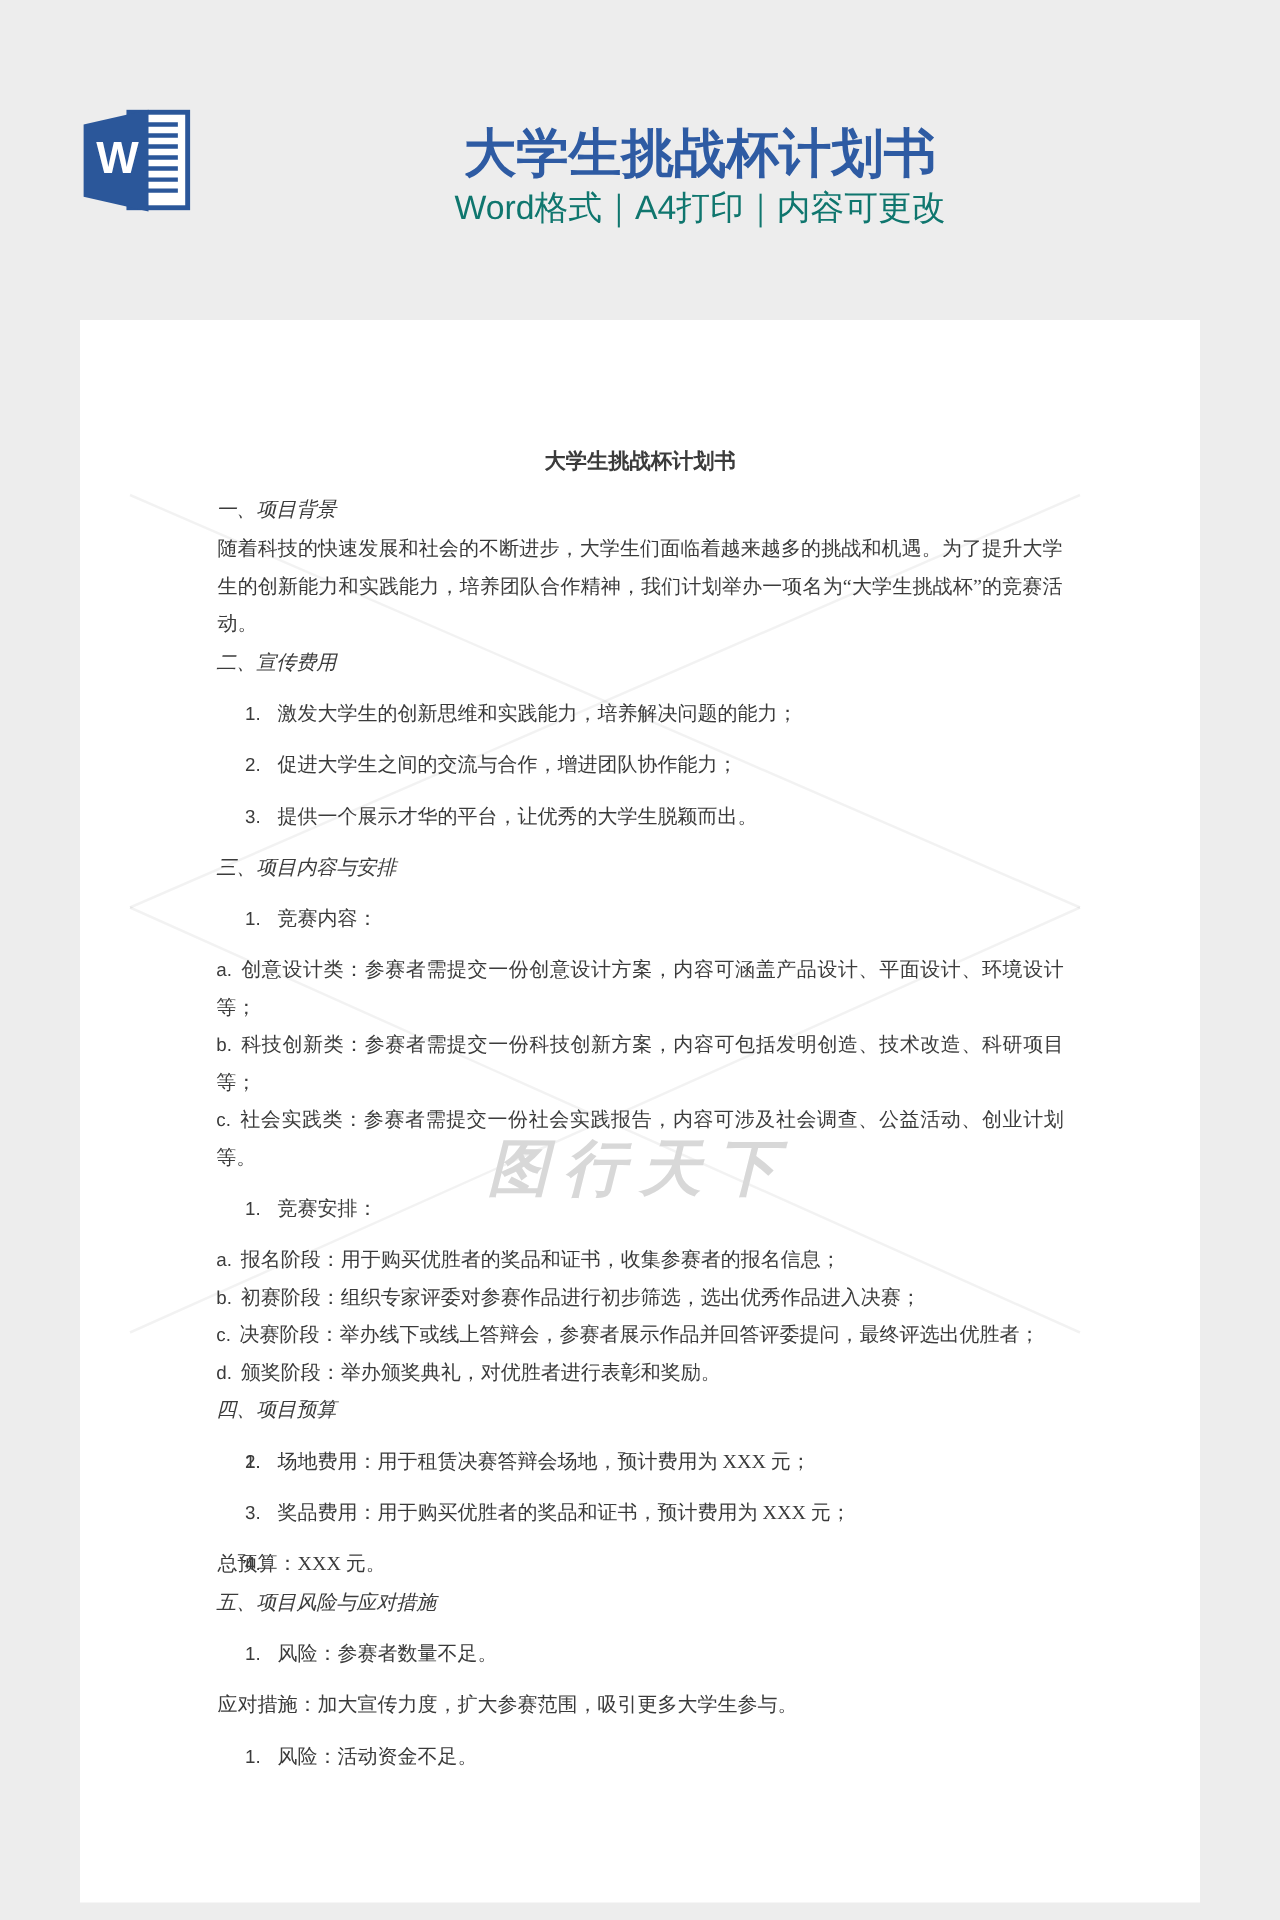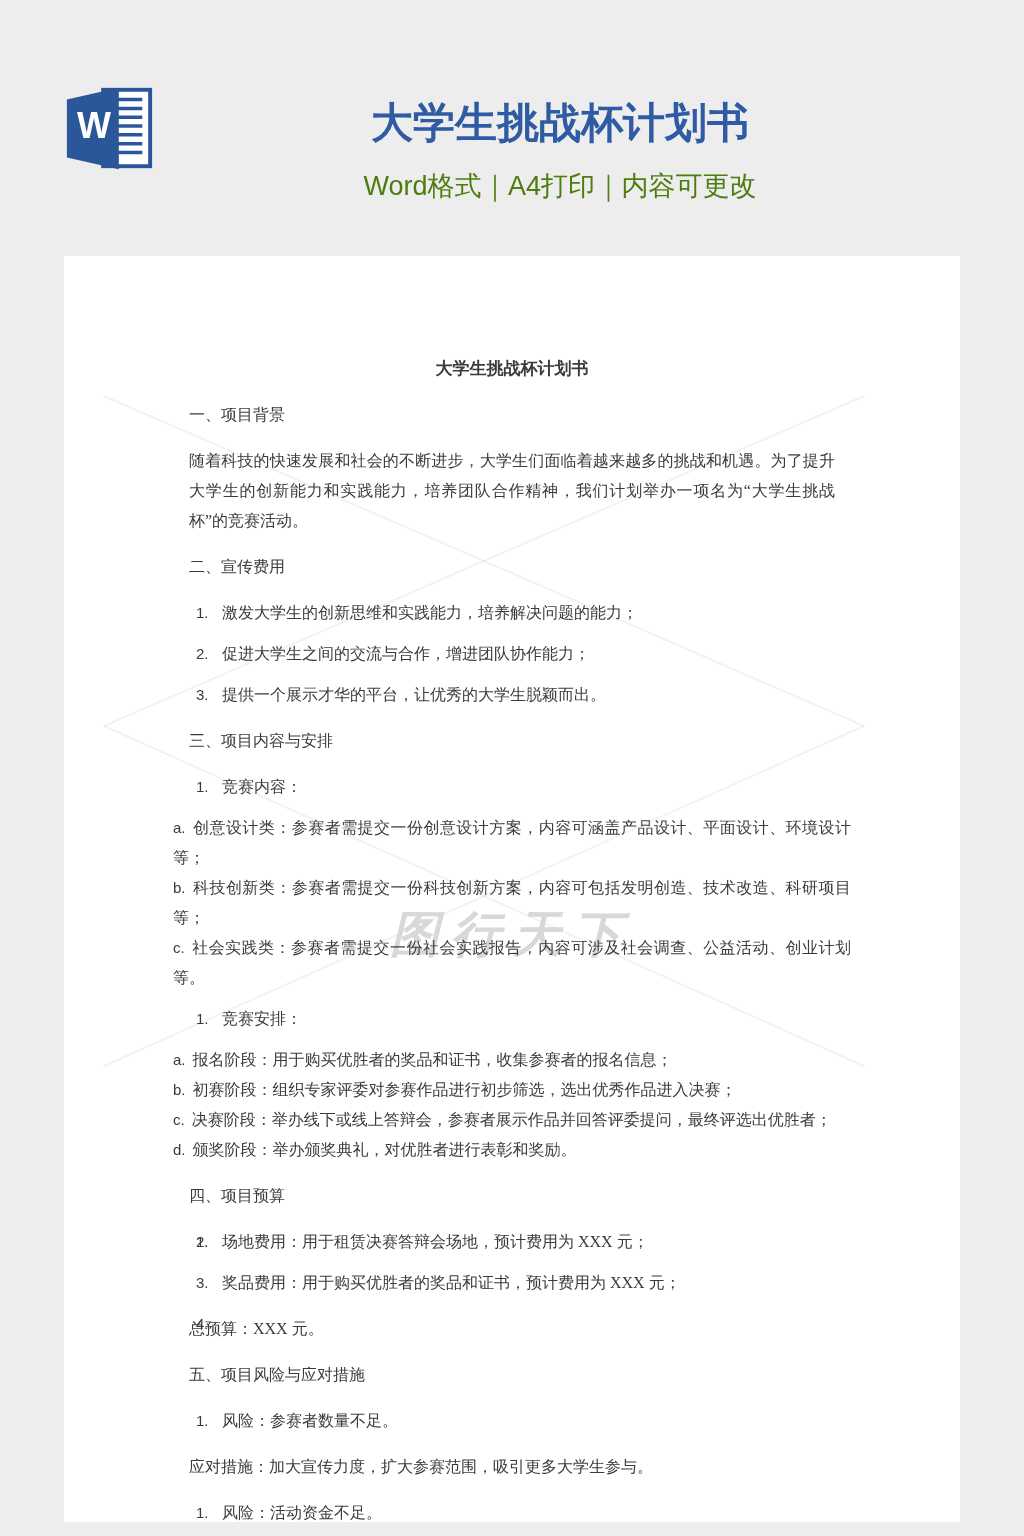--- a/index.html
+++ b/index.html
@@ -15,40 +15,40 @@
   .word-icon .w-letter{
     position:absolute;left:7px;top:24px;width:50px;text-align:center;
     color:#ffffff;font-family:"Liberation Sans","DejaVu Sans",sans-serif;
     font-weight:bold;font-size:36px;line-height:40px;
   }
   .header-text{
     position:absolute;left:96px;right:0;top:98px;text-align:center;
     font-family:"Liberation Sans","DejaVu Sans",sans-serif;
   }
   .header-title{font-size:42px;line-height:50px;font-weight:bold;color:#2e5ba3;}
-  .header-subtitle{margin-top:23px;font-size:27px;line-height:30px;color:#4d7c0f;}
+  .header-subtitle{margin-top:3px;font-size:27px;line-height:30px;color:#0f766e;}
   
   .doc-page{
     position:absolute;left:64px;top:256px;width:896px;height:1266px;
     background:#ffffff;overflow:hidden;
   }
   .doc-deco{position:absolute;left:0;top:0;width:896px;height:1266px;z-index:0;}
   .doc-watermark{
     position:absolute;left:0;right:0;top:648px;z-index:0;
     text-align:center;font-size:49px;line-height:62px;font-weight:bold;font-style:italic;
     letter-spacing:12px;color:#d8d8d8;
   }
   .doc-content{
     position:relative;z-index:1;
     padding:98px 109px 0 109px;
     color:#3b3b3b;font-size:16px;line-height:30px;
   }
   .b-doc-title{text-align:center;font-weight:bold;font-size:17px;margin:0 0 10px 0;}
-  .b-heading{margin:16px;}
-  .b-para{margin:16px;text-align:justify;}
+  .b-heading{margin:0;font-style:italic;}
+  .b-para{margin:1px;text-align:justify;}
   .b-num-item{position:relative;padding-left:49px;margin:11px 0;}
   .b-num-item .num{
     position:absolute;left:23px;top:0;
     font-family:"Liberation Sans","DejaVu Sans",sans-serif;font-size:15px;
   }
   .b-abc-item{margin:0;text-align:justify;}
   .b-abc-item .abc{
     font-family:"Liberation Sans","DejaVu Sans",sans-serif;font-size:15px;
     margin-right:7px;
   }

